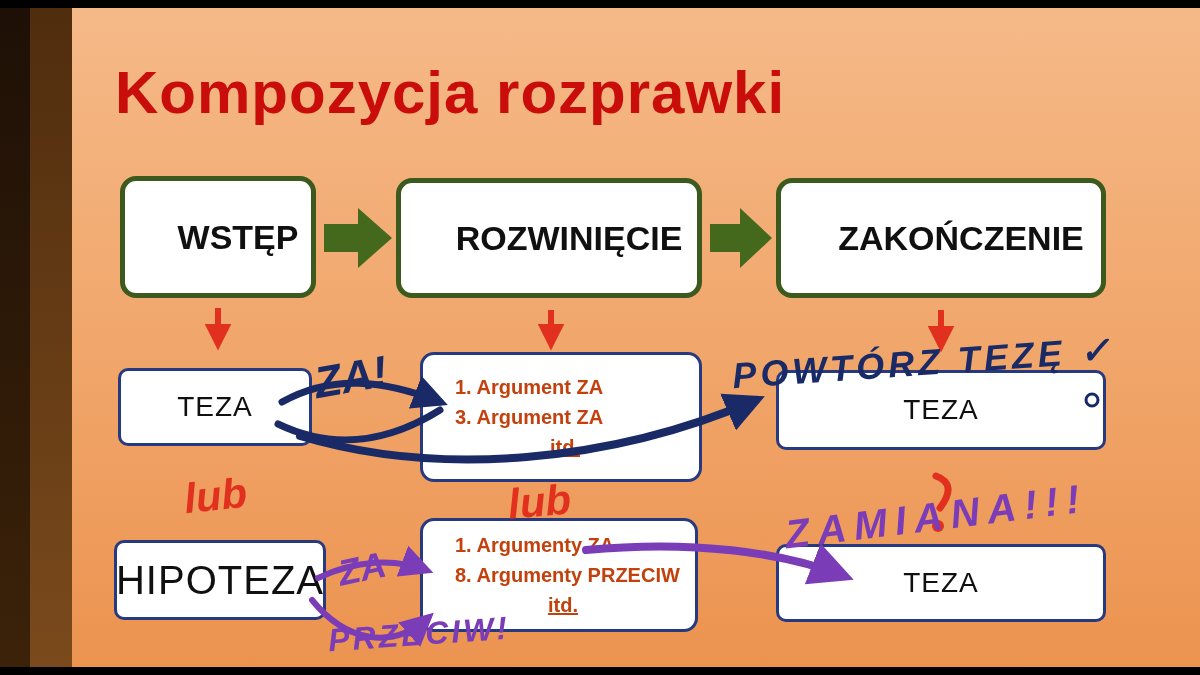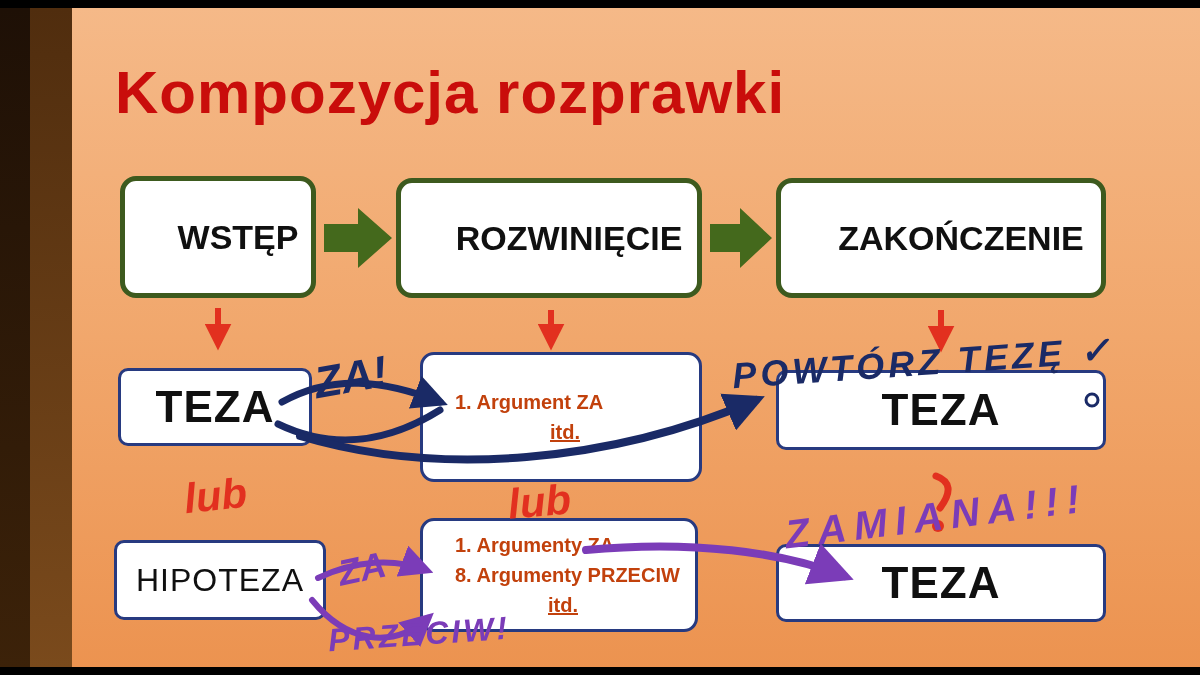--- a/index.html
+++ b/index.html
@@ -33,22 +33,22 @@
     display: flex; align-items: center; justify-content: center;
     z-index: 2;
   }
   .box-green {
     border: 5px solid #3d5a1e; border-radius: 16px;
     font-weight: 700; font-size: 34px; padding-left: 40px;
   }
   .box-navy {
     border: 3px solid #273a80; border-radius: 10px;
   }
-  .teza-text { font-size: 44px; font-weight: 700; letter-spacing: 1px; }
-  .hipoteza-text { font-size: 32px; font-weight: 500; letter-spacing: 1px; }
+  .teza-text { font-size: 28px; font-weight: 400; letter-spacing: 1px; }
+  .hipoteza-text { font-size: 40px; font-weight: 500; letter-spacing: 1px; }
   .args {
     flex-direction: column; align-items: flex-start; justify-content: center;
     padding-left: 32px; border-radius: 14px;
   }
   .args-line { font-size: 20px; font-weight: 600; line-height: 30px; color: #c2410c; }
   .args-more { align-self: center; margin-left: -24px; text-decoration: underline; }
   .overlay {
     position: absolute; left: 0; top: 0; width: 1200px; height: 675px;
     z-index: 4; pointer-events: none;
   }
@@ -78,20 +78,21 @@
     </div>
     <div class="box box-green" style="left:776px; top:170px; width:330px; height:120px;">
       <span>ZAKOŃCZENIE</span>
     </div>
 
     <div class="box box-navy" style="left:118px; top:360px; width:194px; height:78px;">
       <span class="teza-text">TEZA</span>
     </div>
     <div class="box box-navy args" style="left:420px; top:344px; width:282px; height:130px;">
       <div class="args-line">1.  Argument  ZA</div>
+      <div class="args-line">3.  Argument ZA</div>
       <div class="args-line args-more">itd.</div>
     </div>
     <div class="box box-navy" style="left:776px; top:362px; width:330px; height:80px;">
       <span class="teza-text">TEZA</span>
     </div>
 
     <div class="box box-navy" style="left:114px; top:532px; width:212px; height:80px;">
       <span class="hipoteza-text">HIPOTEZA</span>
     </div>
     <div class="box box-navy args" style="left:420px; top:510px; width:278px; height:114px;">

